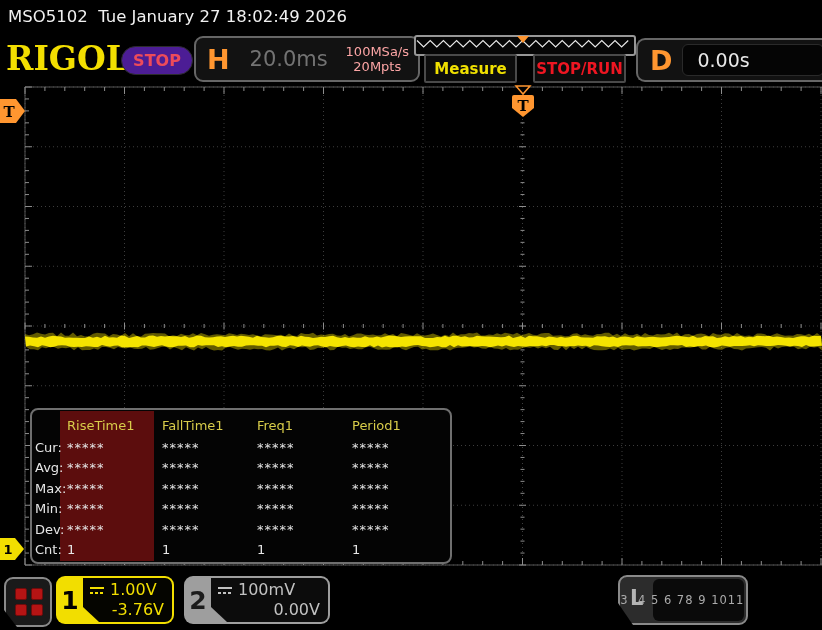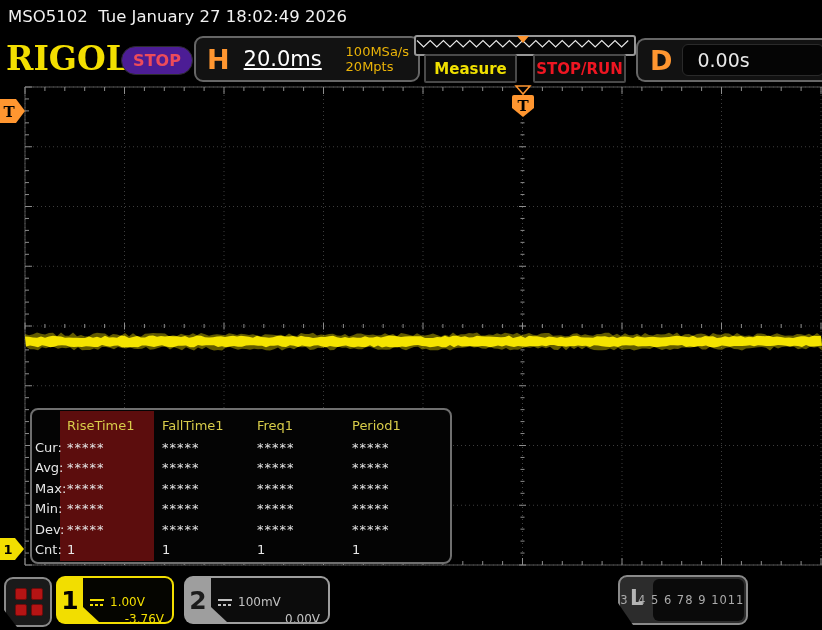--- a/index.html
+++ b/index.html
@@ -12,22 +12,22 @@
 
   
   .brand{position:absolute;left:6px;top:39px;font-family:"DejaVu Serif",serif;
          font-weight:bold;font-size:33px;color:#f2de00;letter-spacing:0px;}
   .stop-pill{position:absolute;left:121px;top:46px;width:70px;height:27px;background:#4c1d95;
          border:1px solid #2c2c2c;border-radius:15px;display:flex;align-items:center;justify-content:center;
          color:#ee4b5a;font-weight:bold;font-size:16px;}
   .hpanel{position:absolute;left:194px;top:36px;width:222px;height:42px;background:#121212;
          border:2px solid #666;border-radius:9px;display:flex;align-items:center;}
   .hlabel{color:#ff9630;font-weight:bold;font-size:27px;margin-left:11px;}
-  .hvalue{color:#ffffff;font-size:21px;margin-left:14px;text-decoration:underline;}
-  .hrates{margin-left:auto;margin-right:9px;text-align:left;color:#eab308;font-size:13px;line-height:15px;}
+  .hvalue{color:#737373;font-size:21px;margin-left:20px;}
+  .hrates{margin-left:auto;margin-right:9px;text-align:center;color:#fca5a5;font-size:13px;line-height:15px;}
   .membar{position:absolute;left:414px;top:35px;width:218px;height:17px;background:#060606;
          border:2px solid #979797;border-radius:3px;}
   .membar svg{display:block;}
   .mem-tri{position:absolute;left:101px;top:-1px;width:0;height:0;
          border-left:6px solid transparent;border-right:6px solid transparent;border-top:7px solid #ff9630;}
   .btn{position:absolute;top:54px;height:25px;background:#0c0c0c;border:2px solid #4a4a4a;border-radius:2px;
          display:flex;align-items:center;justify-content:center;font-weight:bold;font-size:15px;cursor:pointer;}
   .measure-btn{left:424px;width:89px;color:#f0e000;}
   .stoprun-btn{left:533px;width:89px;color:#ee1622;}
   .dpanel{position:absolute;left:636px;top:38px;width:186px;height:40px;background:#121212;
@@ -58,21 +58,21 @@
          clip-path:polygon(0 0,100% 0,100% 100%,13px 100%,0 33px);}
   .menu-grid{position:absolute;left:9px;top:9px;width:28px;height:28px;display:grid;
          grid-template-columns:12px 12px;grid-template-rows:12px 12px;gap:4px;}
   .menu-grid div{background:#b51414;border:1px solid #6e0c0c;border-radius:2px;}
 
   .ch-box{position:absolute;top:576px;height:48px;border-radius:9px;cursor:pointer;}
   .ch-num{position:absolute;left:0;top:0;width:28px;height:48px;display:flex;align-items:center;
          justify-content:center;font-weight:bold;font-size:25px;color:#000;}
   .ch-inner{position:absolute;left:27px;top:2px;right:2px;bottom:2px;border-radius:0 7px 7px 0;
          clip-path:polygon(0 0,100% 0,100% 100%,16px 100%,0 29px);
-         font-size:12px;padding:13px 8px 0 6px;box-sizing:border-box;}
+         font-size:16px;padding:1px 8px 0 6px;box-sizing:border-box;}
   .ch-line1{display:flex;align-items:center;gap:5px;height:21px;}
   .ch-line2{text-align:right;height:21px;}
   #ch1box{left:56px;width:118px;background:#f2de00;}
   #ch1box .ch-inner{background:#050500;color:#f2de00;}
   #ch2box{left:184px;width:146px;background:#9e9e9e;}
   #ch2box .ch-num{color:#1c1c1c;}
   #ch2box .ch-inner{background:#0c0c0c;color:#c2c2c2;}
 
   .l-panel{position:absolute;left:618px;top:575px;width:126px;height:46px;background:#2c2c2c;
          border:2px solid #8a8a8a;border-radius:9px;cursor:pointer;

